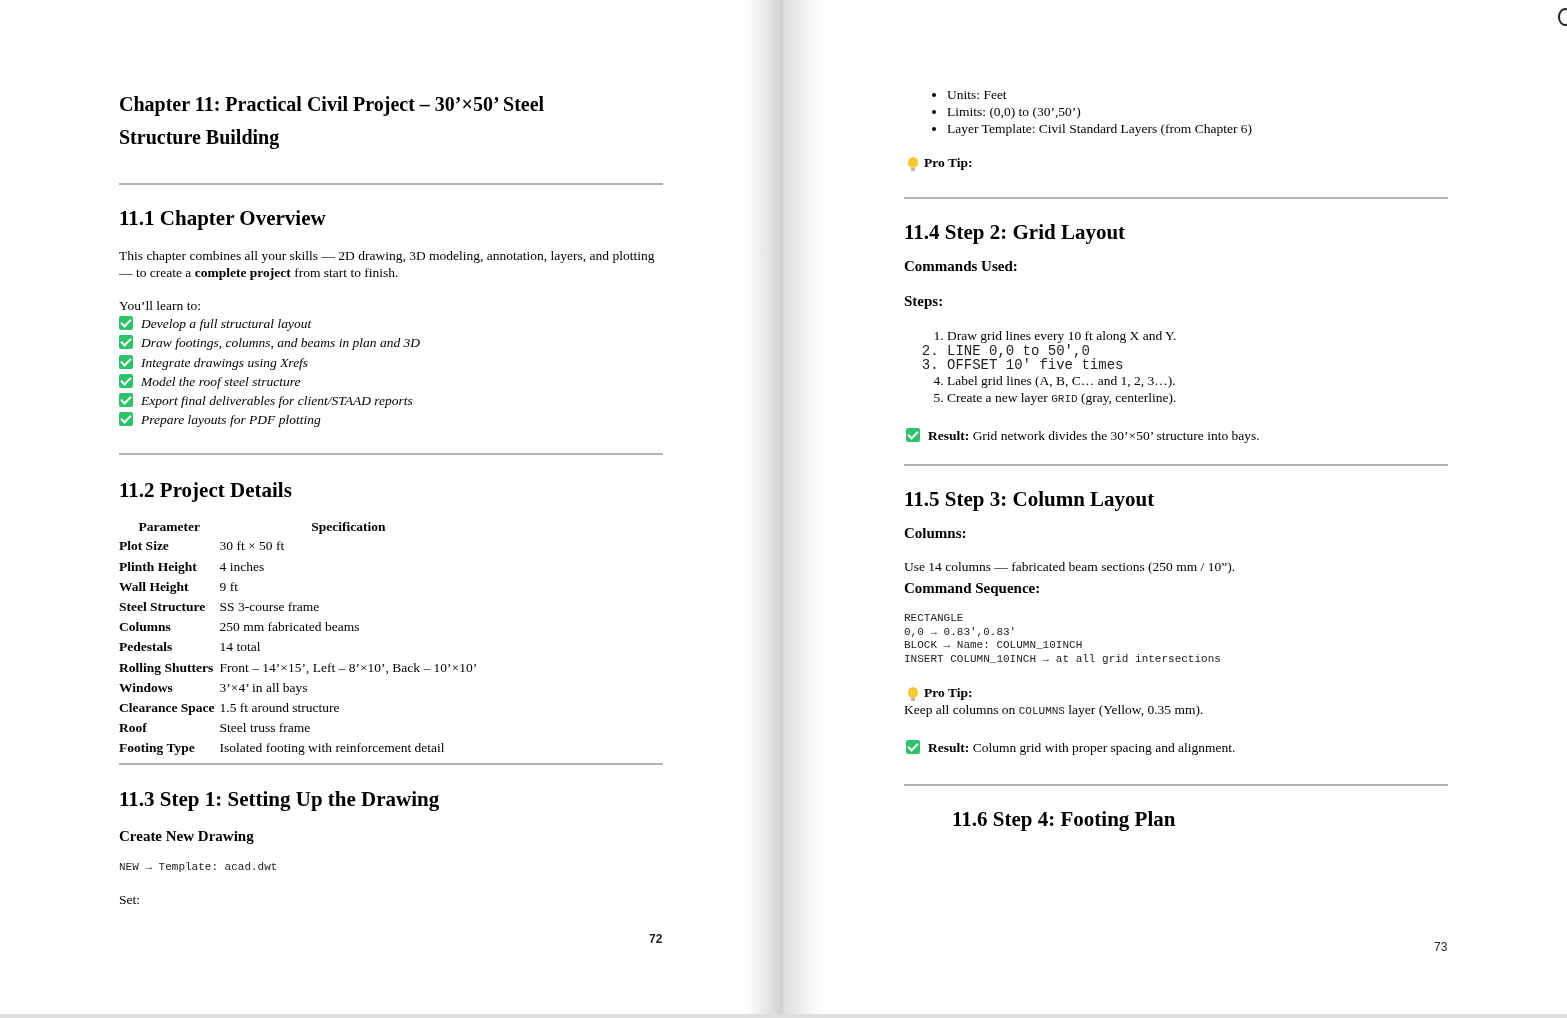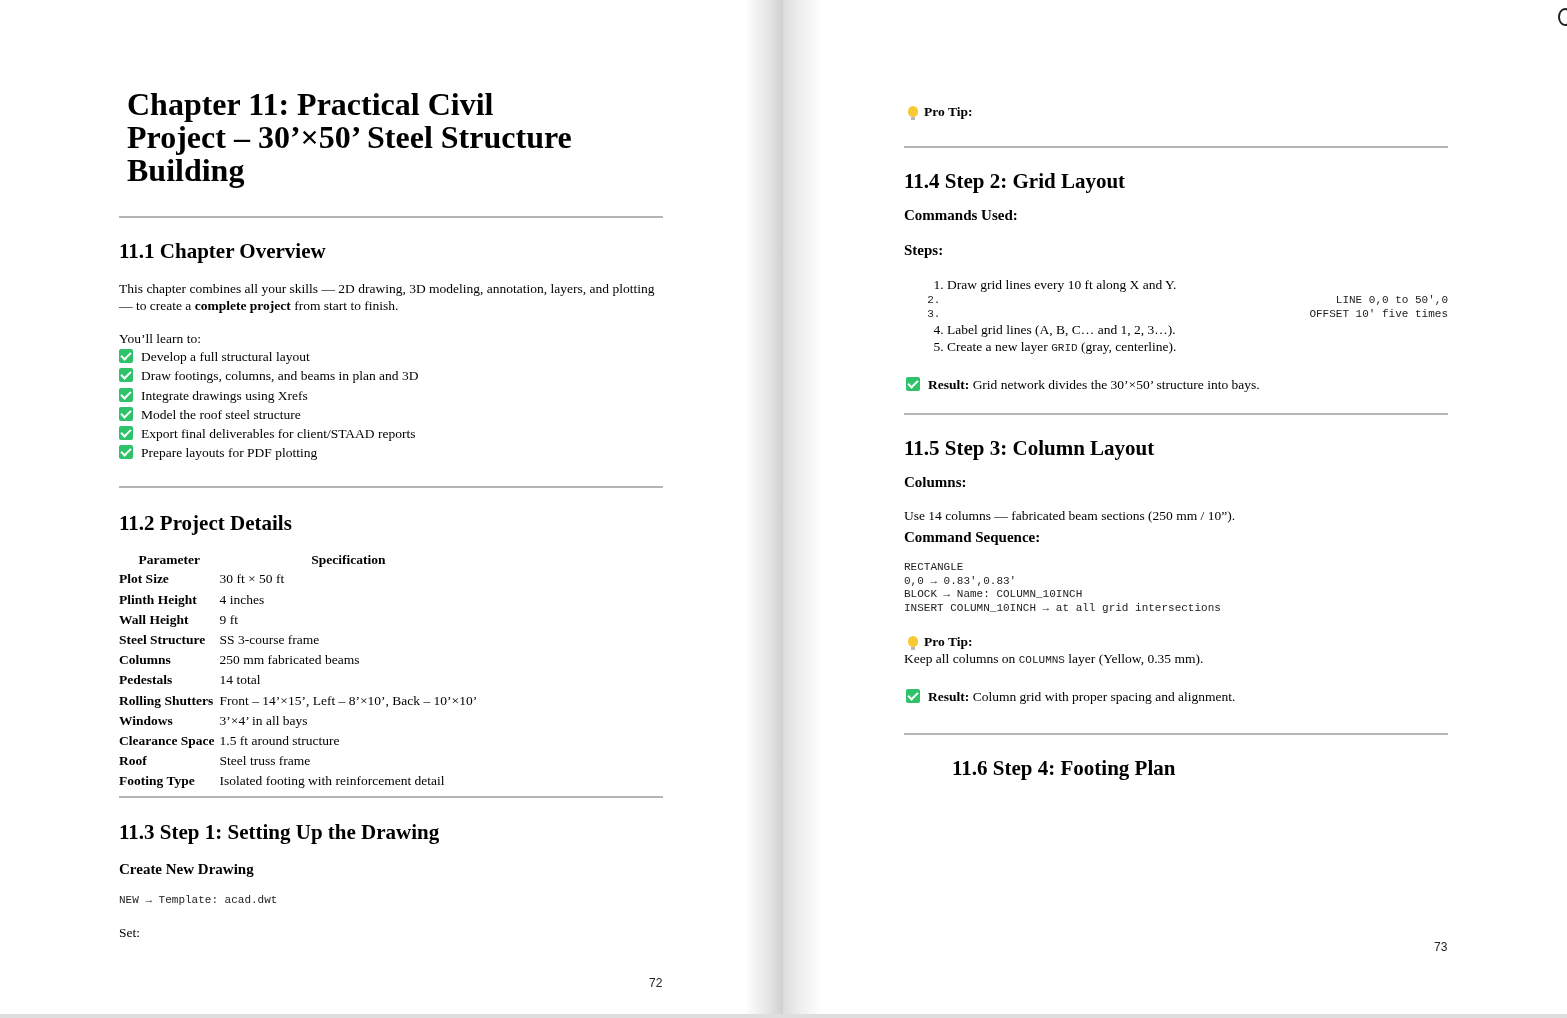--- a/index.html
+++ b/index.html
@@ -30,21 +30,21 @@
     .corner-icon {
       position: absolute; left: 1558px; top: 8px; width: 14px; height: 18px;
       border: 2px solid #222; border-radius: 50%; box-sizing: border-box;
     }
 
     .content { position: absolute; }
     .left .content { left: 119px; top: 86px; width: 544px; }
     .right .content { left: 114px; top: 86px; width: 544px; }
 
     h1 {
-      font-size: 32px; line-height: 33px; font-weight: bold; margin: 2px 0 0 8px;
+      font-size: 20px; line-height: 33px; font-weight: bold; margin: 2px 0 0 0;
     }
     h2 { font-size: 21px; font-weight: bold; margin: 0; line-height: 26px; }
     h3 { font-size: 15px; font-weight: bold; margin: 0; line-height: 18px; }
     hr.rule { border: 0; height: 2px; background: #b5b5b5; margin: 0; }
     p, li, .txt { font-size: 13.5px; line-height: 17px; margin: 0; }
     .mono { font-family: "Liberation Mono", monospace; font-size: 11px; color: #222; }
     pre.code {
       font-family: "Liberation Mono", monospace; font-size: 11px; line-height: 13.5px;
       color: #222; margin: 0; white-space: pre;
     }
@@ -56,25 +56,25 @@
       content: ""; position: absolute; left: 4px; top: 1px; width: 4px; height: 8px;
       border: solid #fff; border-width: 0 2px 2px 0; transform: rotate(45deg);
     }
     .bulb {
       display: inline-block; width: 10px; height: 11px; background: #f6c935; border-radius: 50% 50% 45% 45%;
       position: relative; margin: 0 6px 0 4px; vertical-align: -1px;
     }
     .bulb::after {
       content: ""; position: absolute; left: 3px; top: 11px; width: 4px; height: 3px; background: #b8b8b8;
     }
-    ul.learn { list-style: none; padding: 0; margin: 0; }
+    ul.learn { list-style: none; padding: 0; margin: 0; font-style: italic; }
     ul.learn li { margin-bottom: 2.3px; }
     ul.bullets { margin: 0; padding-left: 43px; list-style: disc; }
     ol.steps { margin: 0; padding-left: 43px; }
-    ol.steps li.code-step { font-family: "Liberation Mono", monospace; font-size: 11px; line-height: 14px; color: #222; text-align: right; }
+    ol.steps li.code-step { font-family: "Liberation Mono", monospace; font-size: 14px; line-height: 14px; color: #222; }
 
     table.params { border-collapse: collapse; font-size: 13.5px; }
     table.params th { font-weight: bold; padding: 0 0 3px 0; text-align: center; }
     table.params td { padding: 0; height: 20.2px; vertical-align: top; }
     table.params td.k { font-weight: bold; padding-right: 5px; white-space: nowrap; }
     .pagenum {
       position: absolute; font-family: "Liberation Sans", sans-serif; font-size: 12px; color: #222;
     }
   </style>
 </head>
@@ -154,25 +154,30 @@
               <td>Isolated footing with reinforcement detail</td>
             </tr>
         </tbody>
       </table>
       <hr class="rule" style="margin-top:2px;">
       <h2 style="margin-top:21px;">11.3 Step 1: Setting Up the Drawing</h2>
       <h3 style="margin-top:15px;">Create New Drawing</h3>
       <div class="mono" style="margin-top:16px;">NEW → Template: acad.dwt</div>
       <p style="margin-top:18px;">Set:</p>
     </div>
-    <div class="pagenum" style="left:649px; top:976px;">72</div>
+    <div class="pagenum" style="left:649px; top:932px;font-weight:bold;">72</div>
   </div>
 
   <div class="page right">
     <div class="content">
+      <ul class="bullets" style="margin-top:0px;">
+        <li>Units: Feet</li>
+        <li>Limits: (0,0) to (30’,50’)</li>
+        <li>Layer Template: Civil Standard Layers (from Chapter 6)</li>
+      </ul>
       <div style="margin-top:17px;">
         <p><span class="bulb"></span><b>Pro Tip:</b></p>
       </div>
       <hr class="rule" style="margin-top:26px;">
       <h2 style="margin-top:20px;">11.4 Step 2: Grid Layout</h2>
       <h3 style="margin-top:12px;">Commands Used:</h3>
       <h3 style="margin-top:17px;">Steps:</h3>
       <ol class="steps" style="margin-top:17px;">
         <li>Draw grid lines every 10 ft along X and Y.</li>
         <li class="code-step">LINE 0,0 to 50′,0</li>

